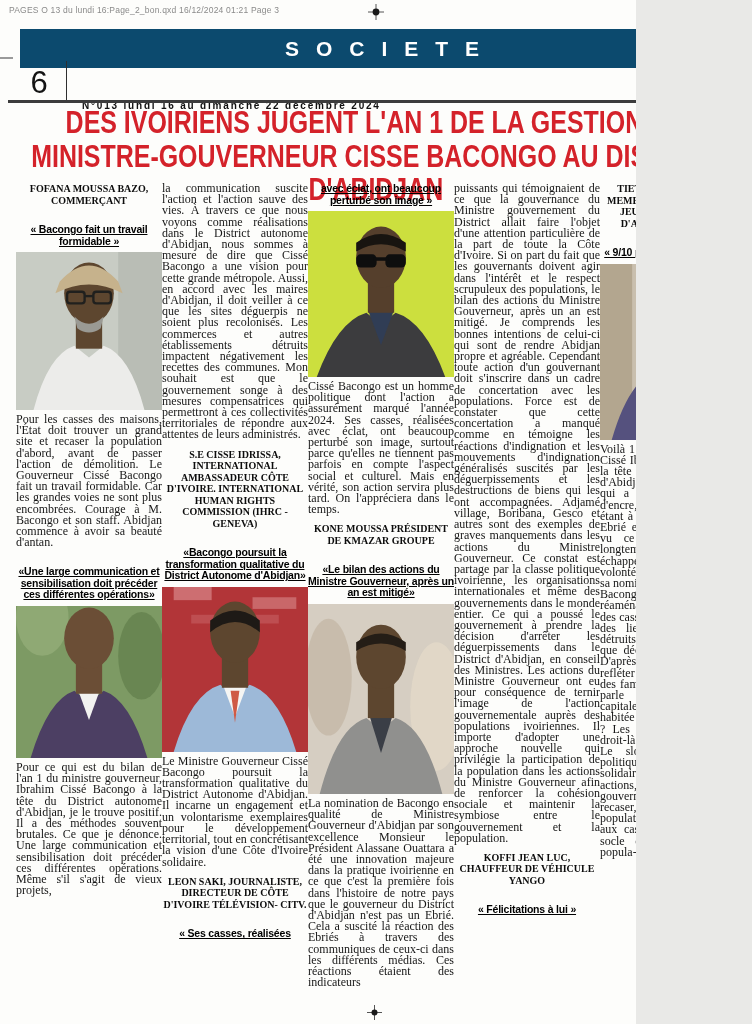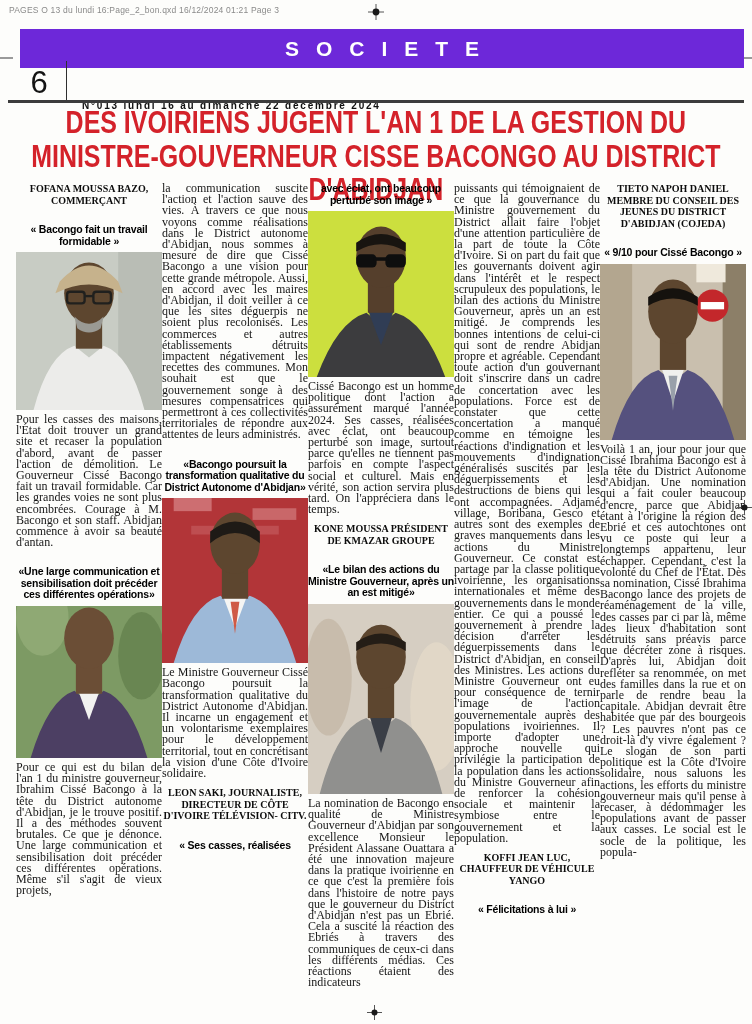--- a/index.html
+++ b/index.html
@@ -1,26 +1,26 @@
 <!DOCTYPE html>
 <html lang="fr"><head>
 <meta charset="utf-8">
 <style>
   html,body{margin:0;padding:0;background:#e9e9e7;}
-  .page{position:relative;width:752px;height:1024px;background:#fdfdfb;overflow:hidden;
+  .page{position:relative;width:636px;height:1024px;background:#fdfdfb;overflow:hidden;
         font-family:"Liberation Serif",serif;color:#161616;}
 
   .print-header{position:absolute;top:5px;left:9px;font-family:"Liberation Sans",sans-serif;
         font-size:8.5px;color:#8a8a8a;letter-spacing:.2px;white-space:nowrap;}
   .regmark{position:absolute;}
   .edge-tick{position:absolute;height:2px;background:#9a9a9a;}
   .tick-left{top:57px;left:0;width:13px;}
   .tick-right{top:57px;right:0;width:13px;}
 
-  .banner{position:absolute;top:29px;left:20px;width:724px;height:39px;background:#6d28d9;
+  .banner{position:absolute;top:29px;left:20px;width:724px;height:39px;background:#0c4a6e;
         display:flex;align-items:center;justify-content:center;}
   .banner span{font-family:"Liberation Sans",sans-serif;font-weight:bold;font-size:21px;
         color:#fff;letter-spacing:17px;text-indent:17px;}
 
   .folio{position:absolute;top:66px;left:22px;height:34px;display:flex;align-items:center;}
   .page-num{font-family:"Liberation Sans",sans-serif;font-size:31px;color:#141414;
         width:34px;text-align:center;}
   .folio-div{width:1px;height:40px;background:#2f2f2f;margin:-4px 15px 0 10px;}
   .edition{font-family:"Liberation Sans",sans-serif;font-weight:bold;font-size:10px;
         letter-spacing:1.8px;color:#101010;padding-top:8px;margin-top:37px;}
@@ -33,21 +33,21 @@
         font-weight:bold;font-stretch:condensed;font-size:30.5px;line-height:33.5px;}
 
   .columns{position:absolute;top:181px;left:16px;width:730px;height:843px;
         display:grid;grid-template-columns:repeat(5,1fr);column-gap:0;}
   .col{overflow:hidden;position:relative;}
   .col + .col::before{content:"";position:absolute;left:-5px;top:2px;bottom:4px;width:1px;background:#e1dfd8;}
 
   .speaker{font-family:"Liberation Serif",serif;font-weight:bold;font-size:10px;
         line-height:11.5px;text-align:center;margin:8px 1px 1px;color:#0c0c0c;}
   .quote{font-family:"Liberation Sans",sans-serif;font-weight:bold;font-size:10.5px;
-        line-height:11.5px;text-align:center;letter-spacing:-.2px;margin:18px 0 5px;color:#000;}
+        line-height:11.5px;text-align:center;letter-spacing:-.2px;margin:18px 0 5px;color:#000;text-decoration:underline;}
   .body-text{font-size:12px;line-height:11.2px;text-align:justify;margin:4px 0;hyphens:auto;}
   .col > :first-child{margin-top:2px;}
 
   .photo{width:100%;margin:3px 0 4px;overflow:hidden;background:#ccc;}
   .photo svg{display:block;width:100%;height:100%;}
   .h158{height:158px}.h152{height:152px}.h165{height:165px}
   .h166{height:166px}.h190{height:190px}.h176{height:176px}
 </style>
 </head>
 <body>
@@ -110,20 +110,21 @@
           <path d="M42 72 L50 94 L58 72 Z" fill="#f2f2f0"></path>
           <rect x="41" y="54" width="18" height="22" fill="#6b4e36"></rect>
           <ellipse cx="50" cy="38" rx="17" ry="21" fill="#6b4e36"></ellipse>
         </svg>
       </div>
       <p class="body-text">Pour ce qui est du bilan de l'an 1 du ministre gouverneur, Ibrahim Cissé Bacongo à la tête du District autonome d'Abidjan, je le trouve positif. Il a des méthodes souvent brutales. Ce que je dénonce. Une large communication et sensibilisation doit précéder ces différentes opérations. Même s'il s'agit de vieux projets,</p>
     </div>
 
     <div class="col">
       <p class="body-text">la communication suscite l'action et l'action sauve des vies. À travers ce que nous voyons comme réalisations dans le District autonome d'Abidjan, nous sommes à mesure de dire que Cissé Bacongo a une vision pour cette grande métropole. Aussi, en accord avec les maires d'Abidjan, il doit veiller à ce que les sites déguerpis ne soient plus recolonisés. Les commerces et autres établissements détruits impactent négativement les recettes des communes. Mon souhait est que le gouvernement songe à des mesures compensatrices qui permettront à ces collectivités territoriales de répondre aux attentes de leurs administrés.</p>
+      <div class="speaker">S.E CISSE IDRISSA, INTERNATIONAL AMBASSADEUR CÔTE D'IVOIRE. INTERNATIONAL HUMAN RIGHTS COMMISSION (IHRC - GENEVA)</div>
       <div class="quote">«Bacongo poursuit la transformation qualitative du District Autonome d'Abidjan»</div>
       <div class="photo h165">
         <svg viewBox="0 0 100 120" preserveAspectRatio="xMidYMax slice">
           <rect width="100" height="120" fill="#b23538"></rect>
           <rect x="8" y="6" width="26" height="10" fill="#d8888a" opacity=".7"></rect>
           <rect x="62" y="14" width="30" height="8" fill="#d8888a" opacity=".6"></rect>
           <rect x="20" y="26" width="60" height="6" fill="#c65f62" opacity=".6"></rect>
           <path d="M8 120 Q20 80 40 74 L50 82 L60 74 Q80 80 92 120 Z" fill="#9db9d8"></path>
           <path d="M41 72 L50 96 L59 72 Z" fill="#f5f5f3"></path>
           <path d="M47 78 L50 100 L53 78 Z" fill="#cf5a45"></path>

